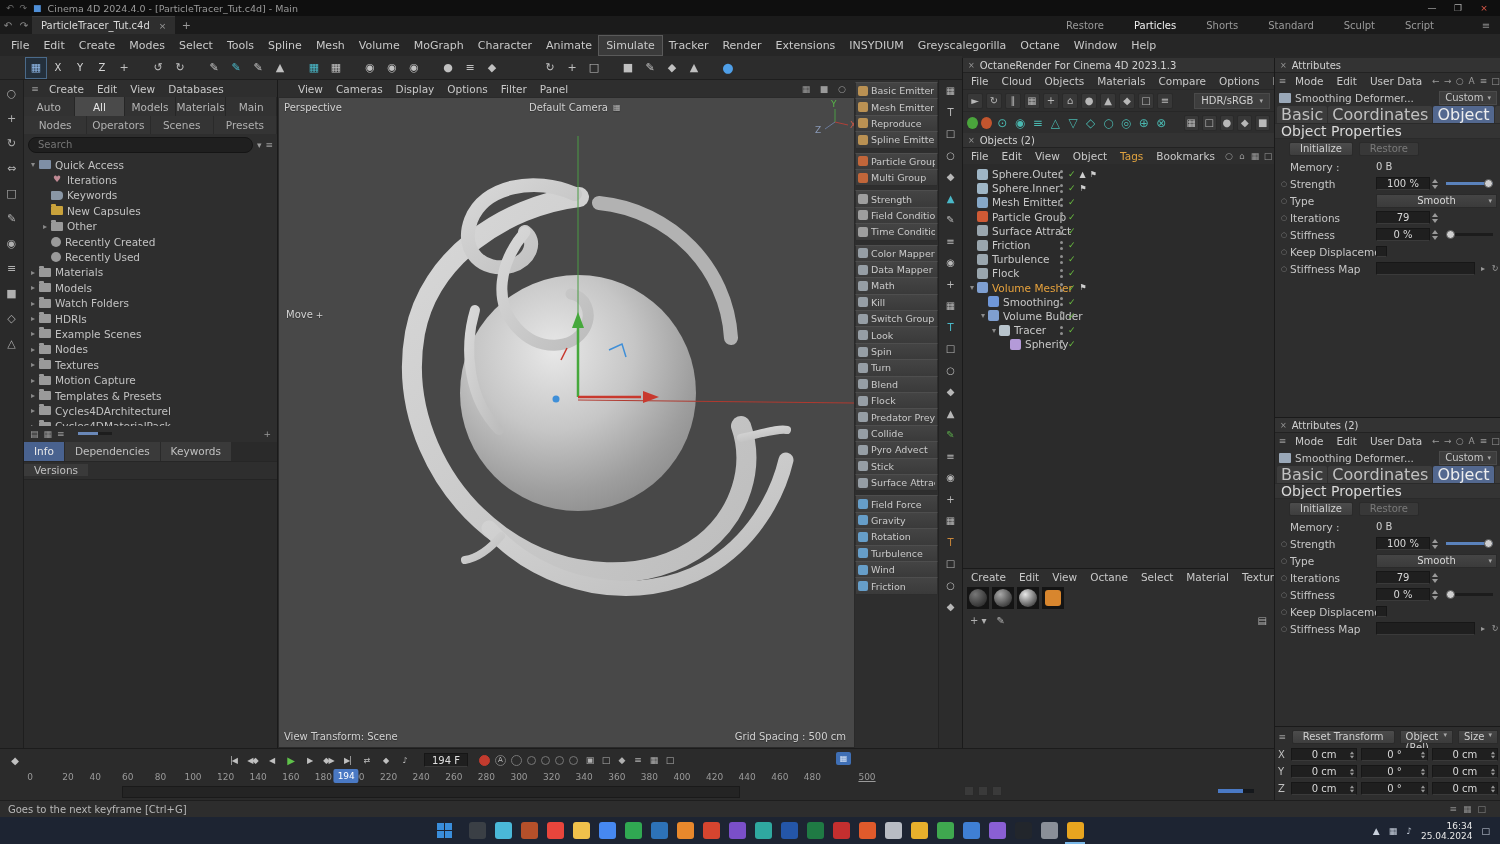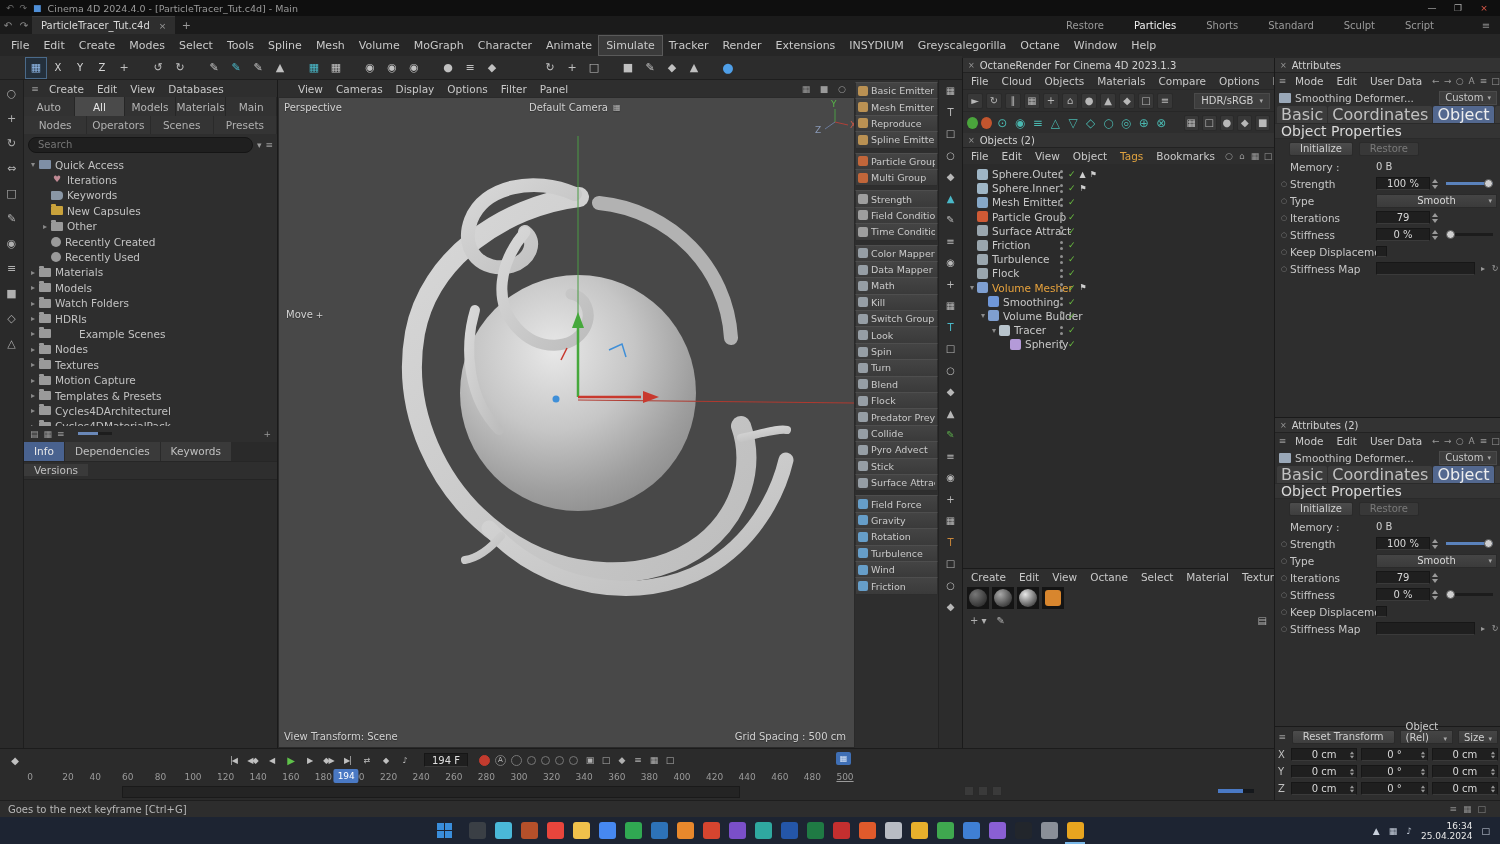--- a/index.html
+++ b/index.html
@@ -151,21 +151,21 @@
 .adropdown .dd{position:absolute;right:4px;font-size:7px;color:#aaa}
 .acheck{width:11px;height:11px;background:#1f1f1f;border:1px solid #161616;border-bottom-color:#3a3a3a}
 .amap{flex:1;height:13px;background:#1f1f1f;border:1px solid #171717;border-bottom-color:#3a3a3a;margin-right:2px}
 .amap-ic{width:12px;color:#9a9a9a;font-size:8px;text-align:center}
 .stepper{display:flex;flex-direction:column;justify-content:center;margin-left:2px;gap:2px}
 .stepper i{display:block;width:0;height:0;border-left:3px solid transparent;border-right:3px solid transparent}
 .stepper .up{border-bottom:4px solid #9a9a9a}
 .stepper .dn{border-top:4px solid #9a9a9a}
 
 #tp-head{height:19px;display:flex;align-items:center;gap:5px;padding:0 3px}
-.tp-dd{height:14px;background:linear-gradient(#454545,#3b3b3b);border:1px solid #2a2a2a;display:flex;align-items:flex-end;font-size:10px;color:#d0d0d0;padding:0 5px;gap:4px}
+.tp-dd{height:14px;background:linear-gradient(#454545,#3b3b3b);border:1px solid #2a2a2a;display:flex;align-items:flex-start;font-size:10px;color:#d0d0d0;padding:0 5px;gap:4px}
 .tp-dd .dd{font-size:7px;color:#aaa}
 .tp-row{height:17px;display:flex;align-items:center;gap:4px;padding:0 3px;font-size:10px}
 .tp-axis{width:9px;color:#c0c0c0}
 .tp-box{flex:1;height:13px;background:#1f1f1f;border:1px solid #171717;border-bottom-color:#3a3a3a;display:flex;align-items:center;justify-content:center;color:#d8d8d8;font-size:10px}
 
 #timeline{position:absolute;left:0;top:748px;width:1274px;height:52px;background:#2b2b2b;border-top:1px solid #1c1c1c}
 #tl-controls{position:absolute;left:0;top:2px;height:18px;width:100%;display:flex;align-items:center;padding-left:6px;gap:2px}
 .tl-btn{min-width:17px;height:16px;display:flex;align-items:center;justify-content:center;font-size:8px;color:#c0c0c0;letter-spacing:-1px}
 .tl-btn.play{color:#5fc24a;font-size:10px}
 #tl-frame{width:44px;height:14px;background:#1f1f1f;border:1px solid #161616;border-bottom-color:#3a3a3a;display:flex;align-items:center;justify-content:center;font-size:10px;color:#e0e0e0;margin:0 9px}
@@ -390,21 +390,21 @@
           <span style="white-space: nowrap; overflow: hidden;">Watch Folders</span>
         </div>
         <div class="ab-row" style="padding-left: 4px;">
           <span class="exp">▸</span>
           <span class="ab-ic fold"></span>
           <span style="white-space: nowrap; overflow: hidden;">HDRIs</span>
         </div>
         <div class="ab-row" style="padding-left: 4px;">
           <span class="exp">▸</span>
           <span class="ab-ic fold"></span>
-          <span style="white-space: nowrap; overflow: hidden; margin-left: 24px;">Example Scenes</span>
+          <span style="white-space: nowrap; overflow: hidden;">Example Scenes</span>
         </div>
         <div class="ab-row" style="padding-left: 4px;">
           <span class="exp">▸</span>
           <span class="ab-ic fold"></span>
           <span style="white-space: nowrap; overflow: hidden;">Nodes</span>
         </div>
         <div class="ab-row" style="padding-left: 4px;">
           <span class="exp">▸</span>
           <span class="ab-ic fold"></span>
           <span style="white-space: nowrap; overflow: hidden;">Textures</span>
@@ -1218,21 +1218,21 @@
         <span class="tick" style="left: 519px;">300</span>
         <span class="tick" style="left: 551.6px;">320</span>
         <span class="tick" style="left: 584.2px;">340</span>
         <span class="tick" style="left: 616.8px;">360</span>
         <span class="tick" style="left: 649.4px;">380</span>
         <span class="tick" style="left: 682px;">400</span>
         <span class="tick" style="left: 714.6px;">420</span>
         <span class="tick" style="left: 747.2px;">440</span>
         <span class="tick" style="left: 779.8px;">460</span>
         <span class="tick" style="left: 812.4px;">480</span>
-        <span class="tick" style="left: 845px; text-decoration: underline;">500</span>
+        <span class="tick" style="left: 867px; text-decoration: underline;">500</span>
         <div class="tl-marker" style="left: 346.22px;">194</div>
       </div>
     <div id="tl-track"></div>
     <div id="tl-range">
         <span class="range-box" style="left: 28px;">0 F</span>
         <span class="range-box" style="left: 74px;">0 F</span>
         <span class="range-box" style="left: 746px;">500 F</span>
         <span class="range-box" style="left: 794px;">500 F</span>
       </div>
     <div id="tl-right-ics">

